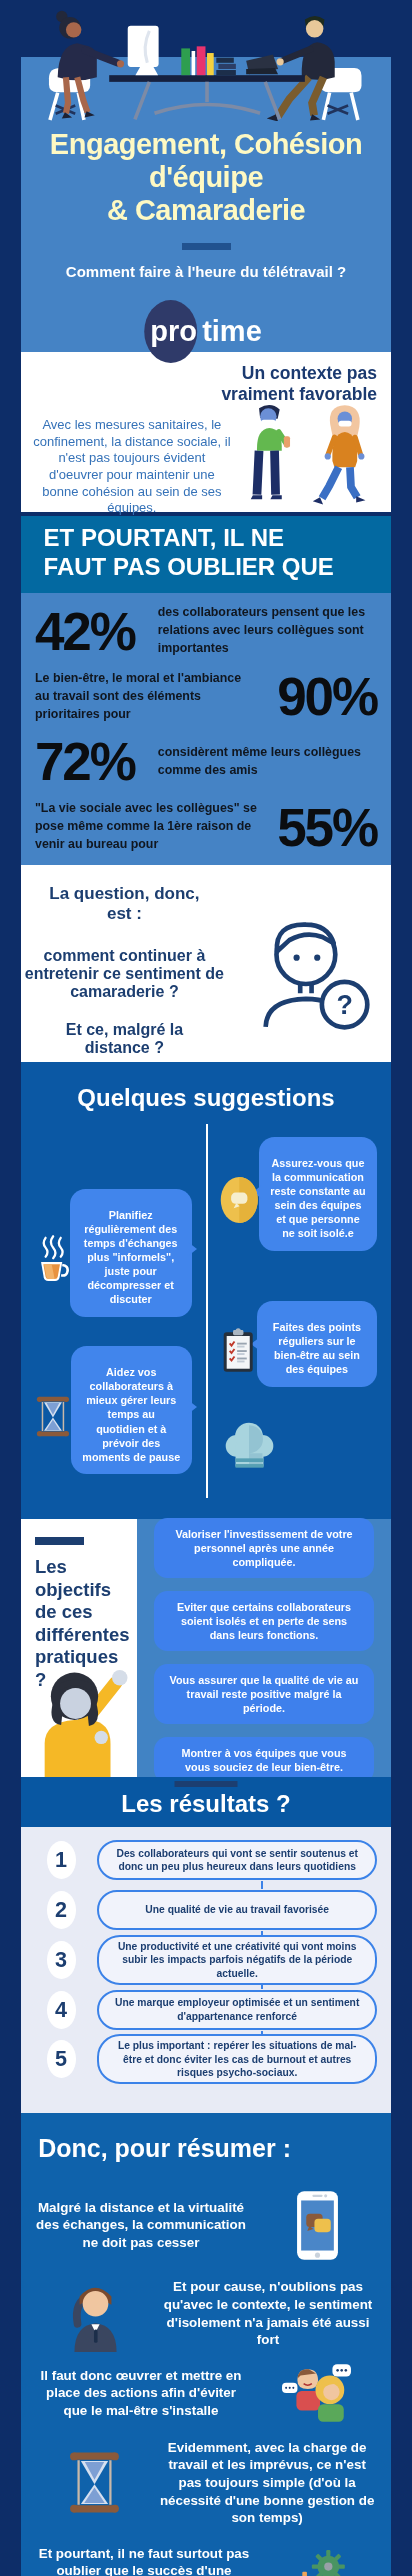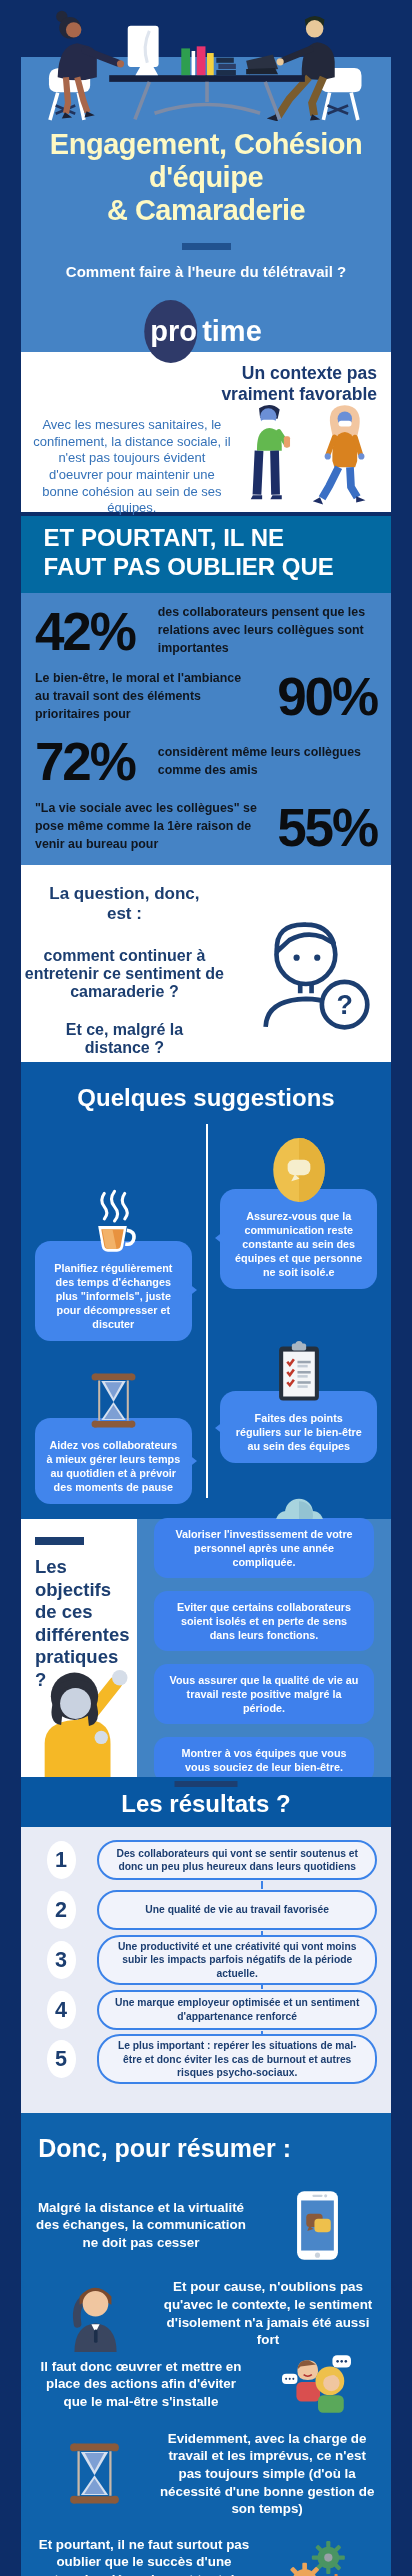--- a/index.html
+++ b/index.html
@@ -47,21 +47,21 @@
   .q2{font-size:16px;width:206px;margin-top:23px !important;}
   .q3{font-size:16px;width:144px;margin-top:20.6px !important;}
   .q-right{flex:1;display:flex;align-items:center;justify-content:center;padding-top:9.3px;}
 
   
   .sugg{height:457px;background:#0b58a4;overflow:hidden;}
   .sugg-title{margin-top:21.6px;text-align:center;color:#fff;font-size:24px;font-weight:800;}
   .sugg-divider{position:absolute;left:50%;top:62px;width:2.1px;height:374px;background:#ffffff;}
   .sugg-cols{display:flex;}
   .sugg-col{width:50%;display:flex;flex-direction:column;align-items:center;}
-  .sugg-item{display:flex;flex-direction:column;align-items:center;width:157px;}
+  .sugg-item{display:flex;align-items:center;width:157px;}
   .sugg-icon{position:relative;z-index:2;margin-bottom:-13.4px;}
   .bubble{position:relative;background:#4185ec;border-radius:15.5px;padding:19.6px 11.3px 10.3px 11.3px;color:#fff;
           font-size:10.8px;font-weight:600;text-align:center;line-height:1.3;width:100%;}
   .bubble.tail-r:after{content:"";position:absolute;right:-12.4px;top:42%;border:7.2px solid transparent;border-left:9.3px solid #4185ec;}
   .bubble.tail-l:after{content:"";position:absolute;left:-12.4px;top:42%;border:7.2px solid transparent;border-right:9.3px solid #4185ec;}
 
   
   .objectives{height:258px;display:flex;background:transparent;}
   .obj-left{width:116px;background:#ffffff;padding:17.5px 10.3px 0 14.4px;position:relative;overflow:hidden;}
   .obj-accent{width:49px;height:8.2px;background:#1c3e70;margin-bottom:11.3px;}
@@ -85,21 +85,21 @@
   .res-conn{width:2.1px;height:7.7px;background:#3b82e8;margin-left:214px;}
 
   
   .summary{height:541px;background:#0f62ab;padding:20.6px 12.4px 0 12.4px;color:#fff;}
   .sum-title{font-size:25px;font-weight:800;padding-left:5.2px;}
   .sum-row{display:flex;align-items:center;justify-content:space-between;}
   .sum-text{font-size:13.4px;font-weight:600;text-align:center;line-height:1.32;}
   .sum-icon{display:flex;align-items:center;justify-content:center;}
   .r1{margin-top:26px;}.r1 .sum-text{width:216px;}
   .r2{margin-top:13.4px;}.r2 .sum-text{width:222px;}
-  .r3{margin-top:2px;}.r3 .sum-text{width:216px;}
+  .r3{margin-top:11px;}.r3 .sum-text{width:216px;}
   .r4{margin-top:15.5px;}.r4 .sum-text{width:227px;}
   .r5{margin-top:17.5px;}.r5 .sum-text{width:222px;}
 </style>
 </head>
 <body>
 
 <div class="page">
 
   <svg class="top-illu" viewBox="0 0 800 235">
 

